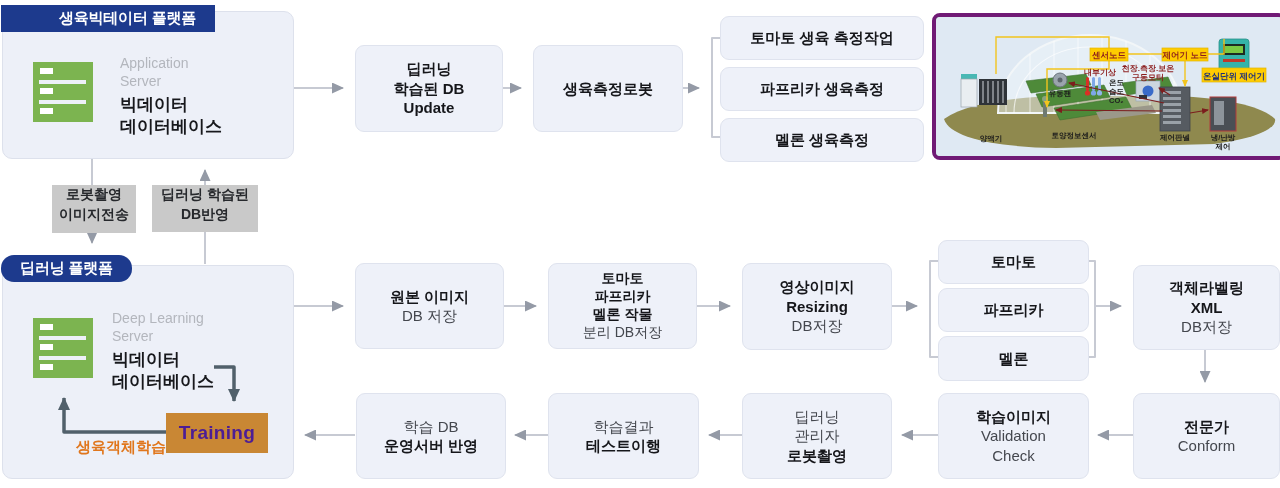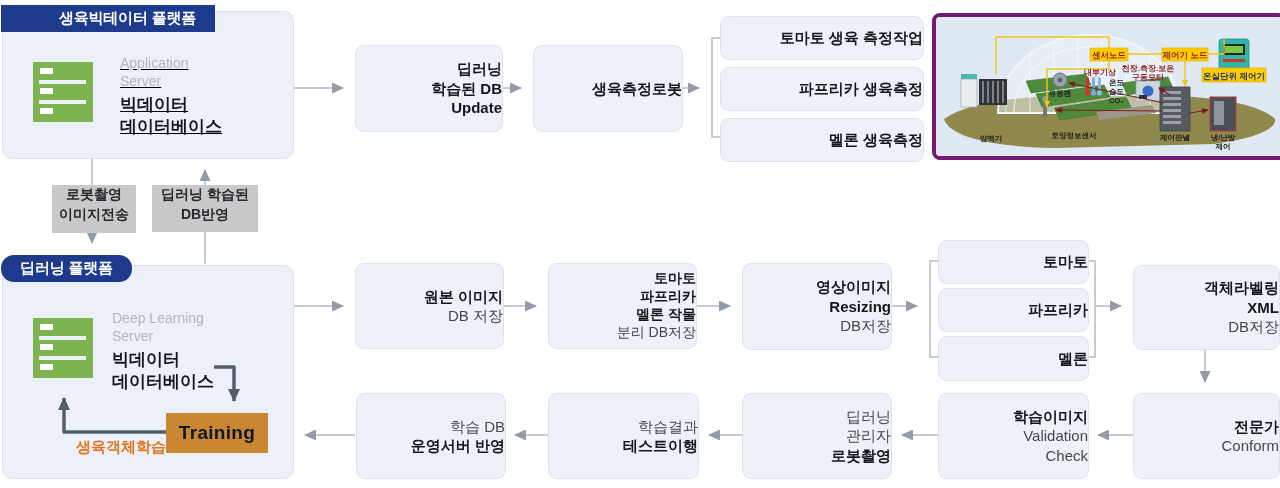--- a/index.html
+++ b/index.html
@@ -7,35 +7,35 @@
          font-family:"Liberation Sans","DejaVu Sans",sans-serif;}
   svg{display:block;}
   .overlay{position:absolute;left:0;top:0;z-index:1;pointer-events:none;}
   .overlay2{position:absolute;left:0;top:0;z-index:4;pointer-events:none;}
 
   .platform{position:absolute;background:#edf0f8;border:1px solid #dde1ec;border-radius:10px;z-index:2;}
   .badge{position:absolute;background:#1d3a8d;color:#ffffff;font-weight:bold;font-size:15px;
          display:flex;align-items:center;justify-content:center;z-index:3;letter-spacing:-0.2px;}
 
   .box{position:absolute;background:#eef1f9;border:1px solid #dfe3ee;border-radius:9px;z-index:2;
-       display:flex;flex-direction:column;align-items:flex-end;justify-content:center;
+       display:flex;flex-direction:column;align-items:center;justify-content:center;
        text-align:center;color:#44474e;font-size:15px;line-height:1.3;}
   .box .ln.b{font-weight:bold;color:#15161a;}
   .box.tight{font-size:14px;line-height:1.28;}
 
   .gray-box{position:absolute;background:#c9c9c9;color:#26282c;font-weight:600;font-size:14px;
             line-height:1.4;display:flex;flex-direction:column;align-items:center;justify-content:flex-start;
             text-align:center;z-index:3;}
 
   .srv-text{position:absolute;z-index:3;}
   .srv-sub{color:#b3b6bd;font-size:14px;line-height:1.25;}
   .srv-name{color:#17181c;font-weight:bold;font-size:17px;line-height:1.3;margin-top:4px;}
   .server-icon{position:absolute;z-index:3;}
 
-  .training{position:absolute;background:#c98734;color:#0f172a;font-weight:600;font-size:19px;
+  .training{position:absolute;background:#c98734;color:#4c1d95;font-weight:600;font-size:19px;
             display:flex;align-items:center;justify-content:center;z-index:5;letter-spacing:.3px;}
   .loop-label{position:absolute;color:#e0761c;font-weight:bold;font-size:15px;z-index:5;}
 
   .gh-panel{position:absolute;left:932px;top:13px;width:346px;height:139px;background:#86efac;
             border:4px solid #701a75;border-radius:8px;z-index:2;overflow:hidden;}
 </style>
 </head>
 <body>
 
 <div class="stage">
@@ -74,21 +74,21 @@
   <div class="server-icon" style="left:33px;top:62px;">
     <svg width="60" height="60" viewBox="0 0 60 60">
       <rect x="0" y="0" width="60" height="60" fill="#7cb450"></rect>
       <rect x="6" y="18" width="47" height="4" fill="#edf0f8"></rect>
       <rect x="6" y="38" width="47" height="4" fill="#edf0f8"></rect>
       <rect x="7" y="6" width="13" height="6" fill="#ffffff"></rect>
       <rect x="7" y="26" width="13" height="6" fill="#ffffff"></rect>
       <rect x="7" y="46" width="13" height="6" fill="#ffffff"></rect>
     </svg>
   </div>
-  <div class="srv-text" style="left:120px;top:55px;text-decoration:underline;">
+  <div class="srv-text" style="left:120px;top:55px;">
     <div class="srv-sub">
       <div>Application</div>
       <div>Server</div>
     </div>
     <div class="srv-name">
       <div>빅데이터</div>
       <div>데이터베이스</div>
     </div>
   </div>
 

